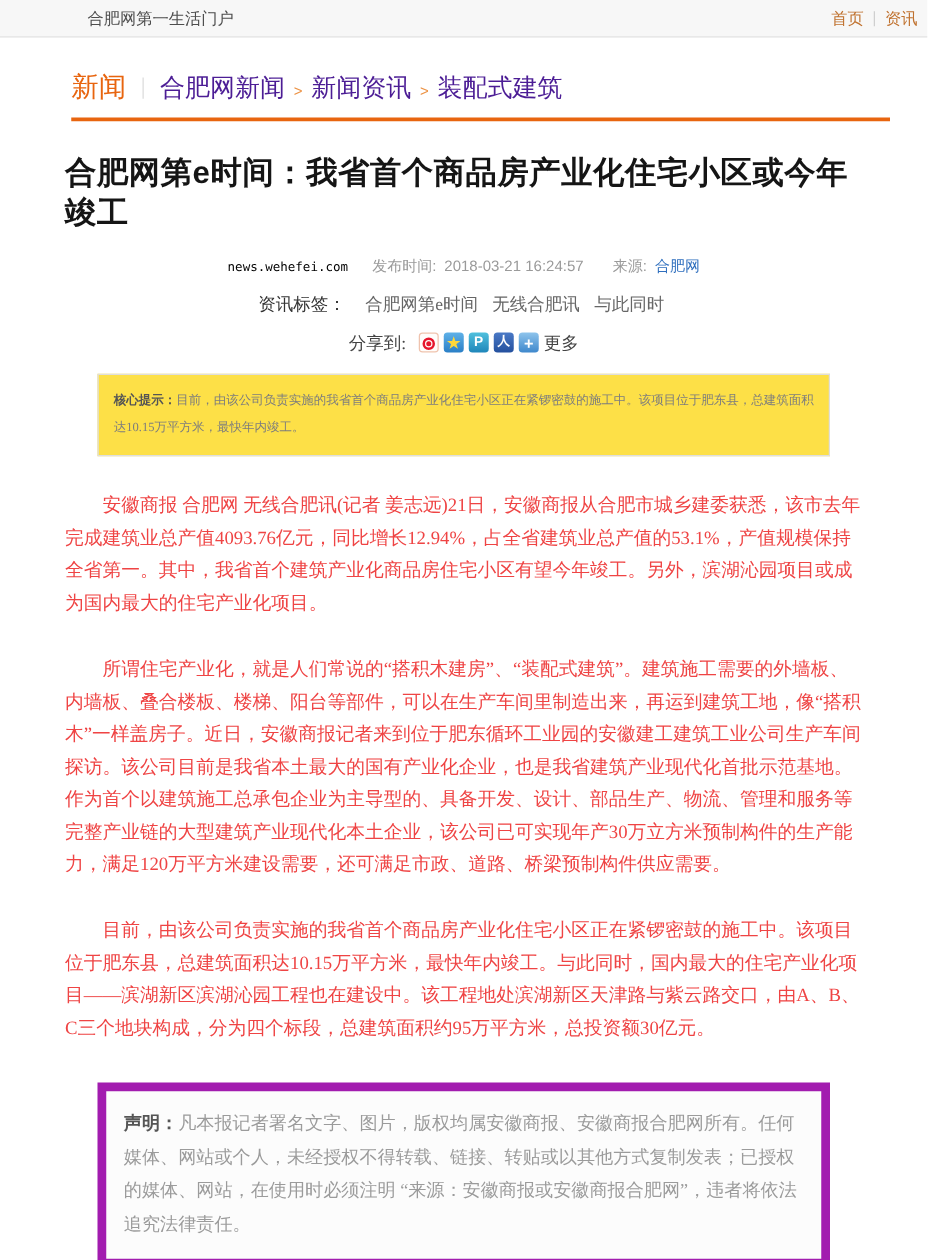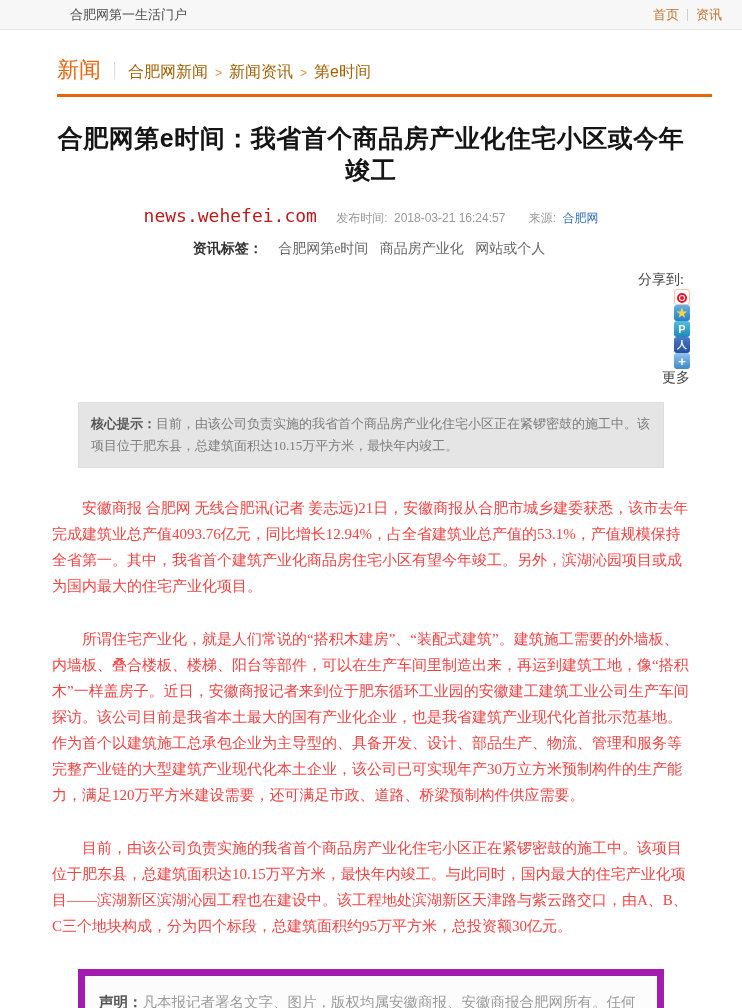--- a/index.html
+++ b/index.html
@@ -6,54 +6,54 @@
   body{
     width:742px;min-height:1008px;background:#ffffff;
     font-family:"Liberation Sans",sans-serif;
     -webkit-font-smoothing:antialiased;overflow-x:hidden;
   }
   a{cursor:pointer;}
   
   .topbar{
     height:29px;background:#f7f7f7;border-bottom:1px solid #e4e4e4;
     display:flex;justify-content:space-between;align-items:center;
-    padding:0 20px 0 70px;font-size:13px;color:#4d4d4d;
+    padding:0 8px 0 70px;font-size:13px;color:#4d4d4d;
   }
   .topbar-nav{display:flex;align-items:center;justify-content:center;}
   .topbar-nav a{color:#c0722f;text-decoration:none;}
   .topbar-nav .tsep{width:1px;height:12px;background:#cfcfcf;margin:0 8px;}
   
   .content{margin:0 52px;}
   .breadcrumb-row{margin-top:25px;display:flex;align-items:baseline;padding-left:5px;}
   .bc-section{font-size:22px;color:#e8650f;font-weight:500;}
   .bc-vdiv{width:1px;height:17px;background:#dcdcdc;margin:0 13px;align-self:center;}
-  .bc-link{color:#a16207;font-size:16px;text-decoration:none;}
+  .bc-link{color:#4c1d95;font-size:20px;text-decoration:none;}
   .bc-sep{color:#ec9244;margin:0 7px;font-size:12px;}
   .orange-rule{height:3px;background:#e8650f;margin:9px 0 0 5px;width:655px;}
   
   h1.article-title{
-    font-size:25px;line-height:32px;color:#151515;text-align:center;
+    font-size:25px;line-height:32px;color:#151515;text-align:left;
     margin:25px 0 0;font-weight:bold;letter-spacing:.5px;
   }
   .meta-row{text-align:center;margin-top:19px;font-size:12px;color:#9a9a9a;}
   .meta-row .site-link{
-    font-family:"DejaVu Sans Mono",monospace;color:#b91c1c;
-    text-decoration:none;margin-right:16px;font-size:18px;
+    font-family:"DejaVu Sans Mono",monospace;color:#000000;
+    text-decoration:none;margin-right:16px;font-size:10px;
   }
   .meta-row .meta-label{color:#9a9a9a;}
   .meta-row .meta-value{color:#9a9a9a;margin-left:3px;}
   .meta-row .src-label{margin-left:20px;}
   .meta-row .src-link{color:#2f6fbe;text-decoration:none;margin-left:3px;margin-top:20px;}
   .tags-row{text-align:center;margin-top:13px;font-size:14px;color:#666;
     font-family:"Liberation Serif",serif;}
-  .tags-row .tags-label{font-weight:bold;color:#333;margin-right:8px;}
+  .tags-row .tags-label{font-weight:normal;color:#333;margin-right:8px;}
   .tags-row a{color:#666;text-decoration:none;margin:0 4px;}
   
-  .share{display:flex;align-items:flex-end;font-size:14px;color:#444;
-    font-family:"Liberation Serif",serif;flex-direction:column;}
+  .share{display:flex;align-items:flex-start;font-size:14px;color:#444;
+    font-family:"Liberation Serif",serif;}
   .share-top{justify-content:center;margin-top:13px;}
   .share .share-label{margin-right:6px;}
   .sicon{
     width:16px;height:16px;border-radius:3px;margin-left:4px;
     display:inline-flex;align-items:center;justify-content:center;
     font-size:11px;font-weight:bold;color:#fff;line-height:1;
     font-family:"Liberation Sans",sans-serif;
   }
   .sicon.weibo{background:#fffdfb;border:1px solid #efc3ae;position:relative;
     width:14px;height:14px;}
@@ -61,22 +61,22 @@
     border:2px solid #e6162d;border-radius:50%;}
   .sicon.weibo::after{content:"";position:absolute;left:5px;top:6px;width:4px;height:4px;
     background:#e6162d;border-radius:50%;}
   .sicon.qzone{background:linear-gradient(#5fb1e8,#2a7fc6);color:#ffd83a;font-size:12px;}
   .sicon.pfriend{background:linear-gradient(#4fc0dd,#1f86ba);font-size:11px;}
   .sicon.renren{background:linear-gradient(#4a79c6,#24509e);font-size:10px;}
   .sicon.plus{background:linear-gradient(#8ec4ec,#3f88cc);font-size:13px;}
   .share .more-link{color:#444;margin-left:4px;text-decoration:none;}
   
   .tip-box{
-    margin:15px 26px 0;background:#e5e5e5;border:1px solid #dedede;
-    padding:10px 12px;font-size:13px;line-height:22px;color:#7d7d7d;
+    margin:15px 26px 0;background:#fde047;border:1px solid #dedede;
+    padding:10px 12px;font-size:10px;line-height:22px;color:#7d7d7d;
     font-family:"Liberation Serif",serif;
   }
   .tip-box strong{color:#555;}
   .statement-box{
     margin:30px 26px 0;border:7px solid #a21caf;background:#fcfcfc;
     padding:13px 14px;font-size:14.5px;line-height:27px;color:#9b9b9b;
     font-family:"Liberation Serif",serif;
   }
   .statement-box strong{color:#555;}
   
@@ -99,39 +99,39 @@
 
 <div class="content">
 
   <div class="breadcrumb-row">
     <span class="bc-section">新闻</span>
     <span class="bc-vdiv"></span>
     <a class="bc-link">合肥网新闻</a>
     <span class="bc-sep">&gt;</span>
     <a class="bc-link">新闻资讯</a>
     <span class="bc-sep">&gt;</span>
-    <a class="bc-link">第e时间</a>
+    <a class="bc-link">装配式建筑</a>
   </div>
   <div class="orange-rule"></div>
 
   <h1 class="article-title">合肥网第e时间：我省首个商品房产业化住宅小区或今年竣工</h1>
 
   <div class="meta-row">
     <a class="site-link">news.wehefei.com</a>
     <span class="meta-label">发布时间:</span>
     <span class="meta-value">2018-03-21 16:24:57</span>
     <span class="meta-label src-label">来源:</span>
     <a class="src-link">合肥网</a>
   </div>
 
   <div class="tags-row">
     <span class="tags-label">资讯标签：</span>
     <a>合肥网第e时间</a>
-    <a>商品房产业化</a>
-    <a>网站或个人</a>
+    <a>无线合肥讯</a>
+    <a>与此同时</a>
   </div>
 
   <div class="share share-top">
     <span class="share-label">分享到:</span>
     <span class="sicon weibo"></span>
     <span class="sicon qzone">★</span>
     <span class="sicon pfriend">P</span>
     <span class="sicon renren">人</span>
     <span class="sicon plus">+</span>
     <a class="more-link">更多</a>

